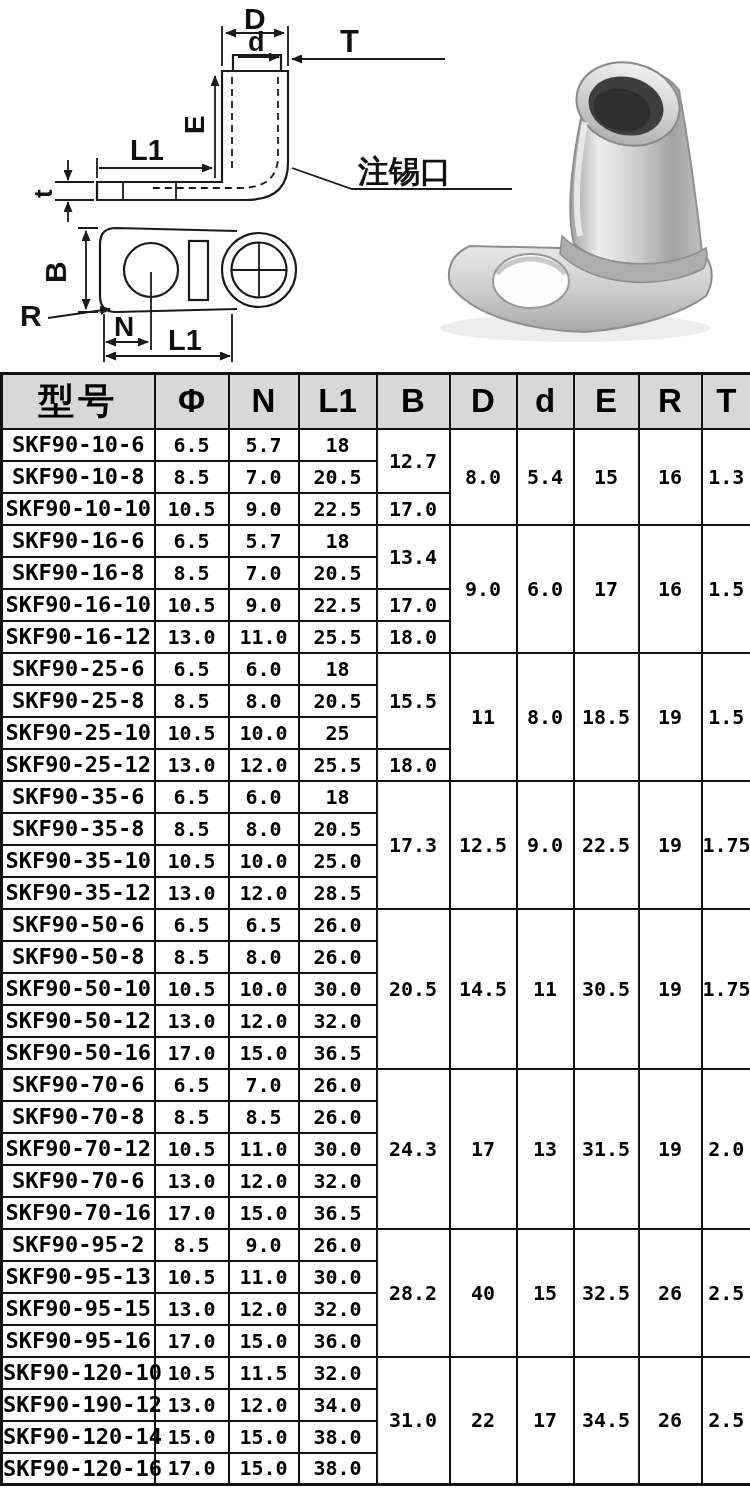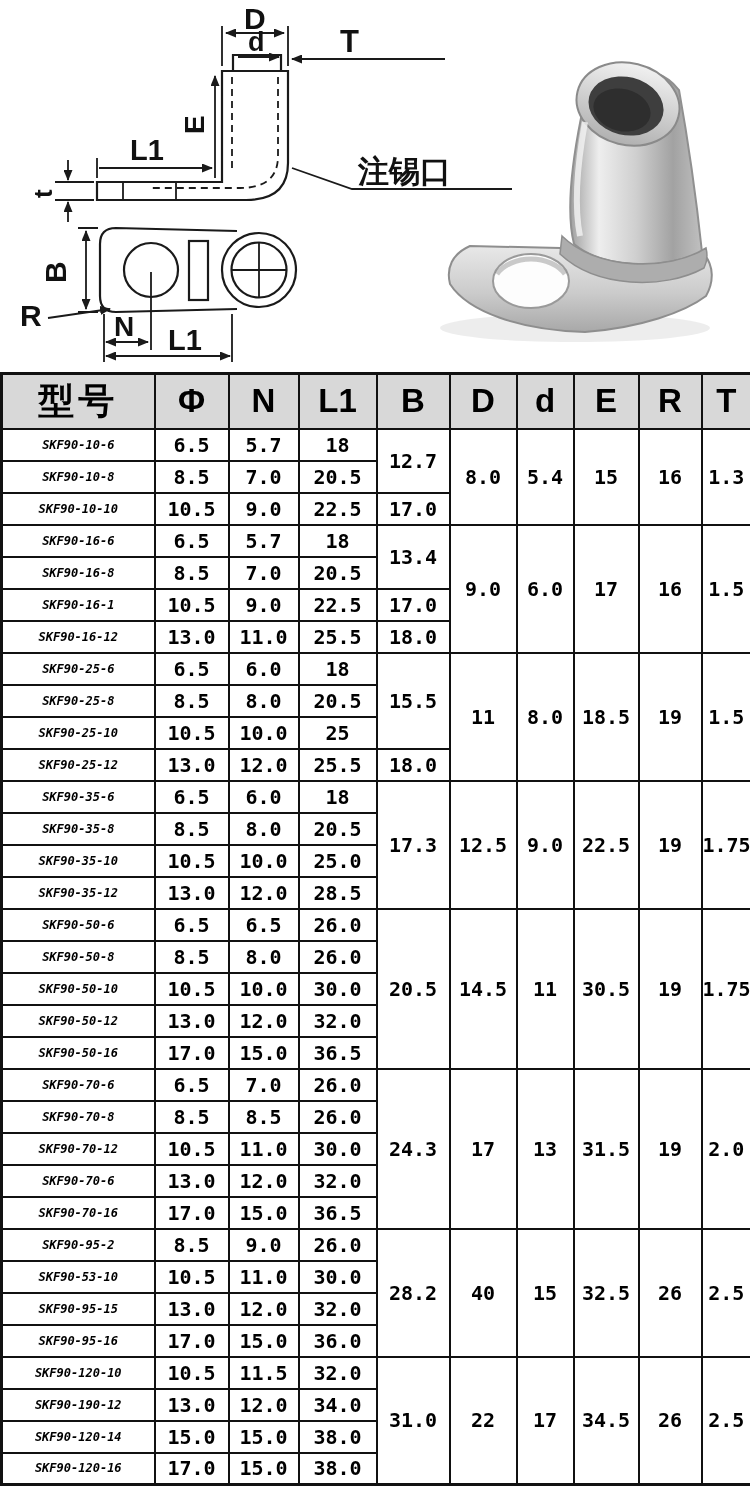--- a/index.html
+++ b/index.html
@@ -6,21 +6,21 @@
   html,body { background:#ffffff; }
   body { width:750px; height:1500px; font-family:"Liberation Sans", sans-serif; }
   .page { position:relative; width:750px; height:1500px; background:#ffffff; overflow:hidden; }
   .top-section { position:absolute; top:0; left:0; width:750px; height:372px; }
   .top-section svg { display:block; }
 
   table.spec { position:absolute; top:372px; left:0; width:750px; border-collapse:collapse; table-layout:fixed; border:3px solid #111; background:#fff; }
   table.spec th { background:#d8d8d8; border:2px solid #111; height:55px; font-size:33px; font-weight:bold; color:#000; font-family:"Liberation Sans", sans-serif; padding:0;margin-top:8px; }
   table.spec th.hdr-model { font-size:36px; letter-spacing:4px; }
   table.spec td { border:2px solid #111; height:32px; text-align:center; vertical-align:middle; color:#000; font-family:"DejaVu Sans Mono", monospace; font-size:20px; font-weight:bold; padding:0; white-space:nowrap; }
-  table.spec td.model { font-size:12px;font-style:italic; }
+  table.spec td.model { font-size:22px; }
 
   
   .ln { stroke:#1a1a1a; stroke-width:2.2; fill:none; }
   .lnthin { stroke:#1a1a1a; stroke-width:1.8; fill:none; }
   .dash { stroke:#1a1a1a; stroke-width:1.8; fill:none; stroke-dasharray:7 5; }
   .dimtext { font-family:"Liberation Sans", sans-serif; font-weight:bold; fill:#111; }
 </style>
 </head>
 <body>
 
@@ -188,21 +188,21 @@
         <td rowspan="4">16</td>
         <td rowspan="4">1.5</td>
       </tr>
       <tr>
         <td class="model">SKF90-16-8</td>
         <td>8.5</td>
         <td>7.0</td>
         <td>20.5</td>
       </tr>
       <tr>
-        <td class="model">SKF90-16-1</td>
+        <td class="model">SKF90-16-10</td>
         <td>10.5</td>
         <td>9.0</td>
         <td>22.5</td>
         <td>17.0</td>
       </tr>
       <tr>
         <td class="model">SKF90-16-12</td>
         <td>13.0</td>
         <td>11.0</td>
         <td>25.5</td>
@@ -352,21 +352,21 @@
         <td>9.0</td>
         <td>26.0</td>
         <td rowspan="4">28.2</td>
         <td rowspan="4">40</td>
         <td rowspan="4">15</td>
         <td rowspan="4">32.5</td>
         <td rowspan="4">26</td>
         <td rowspan="4">2.5</td>
       </tr>
       <tr>
-        <td class="model">SKF90-53-10</td>
+        <td class="model">SKF90-95-13</td>
         <td>10.5</td>
         <td>11.0</td>
         <td>30.0</td>
       </tr>
       <tr>
         <td class="model">SKF90-95-15</td>
         <td>13.0</td>
         <td>12.0</td>
         <td>32.0</td>
       </tr>

